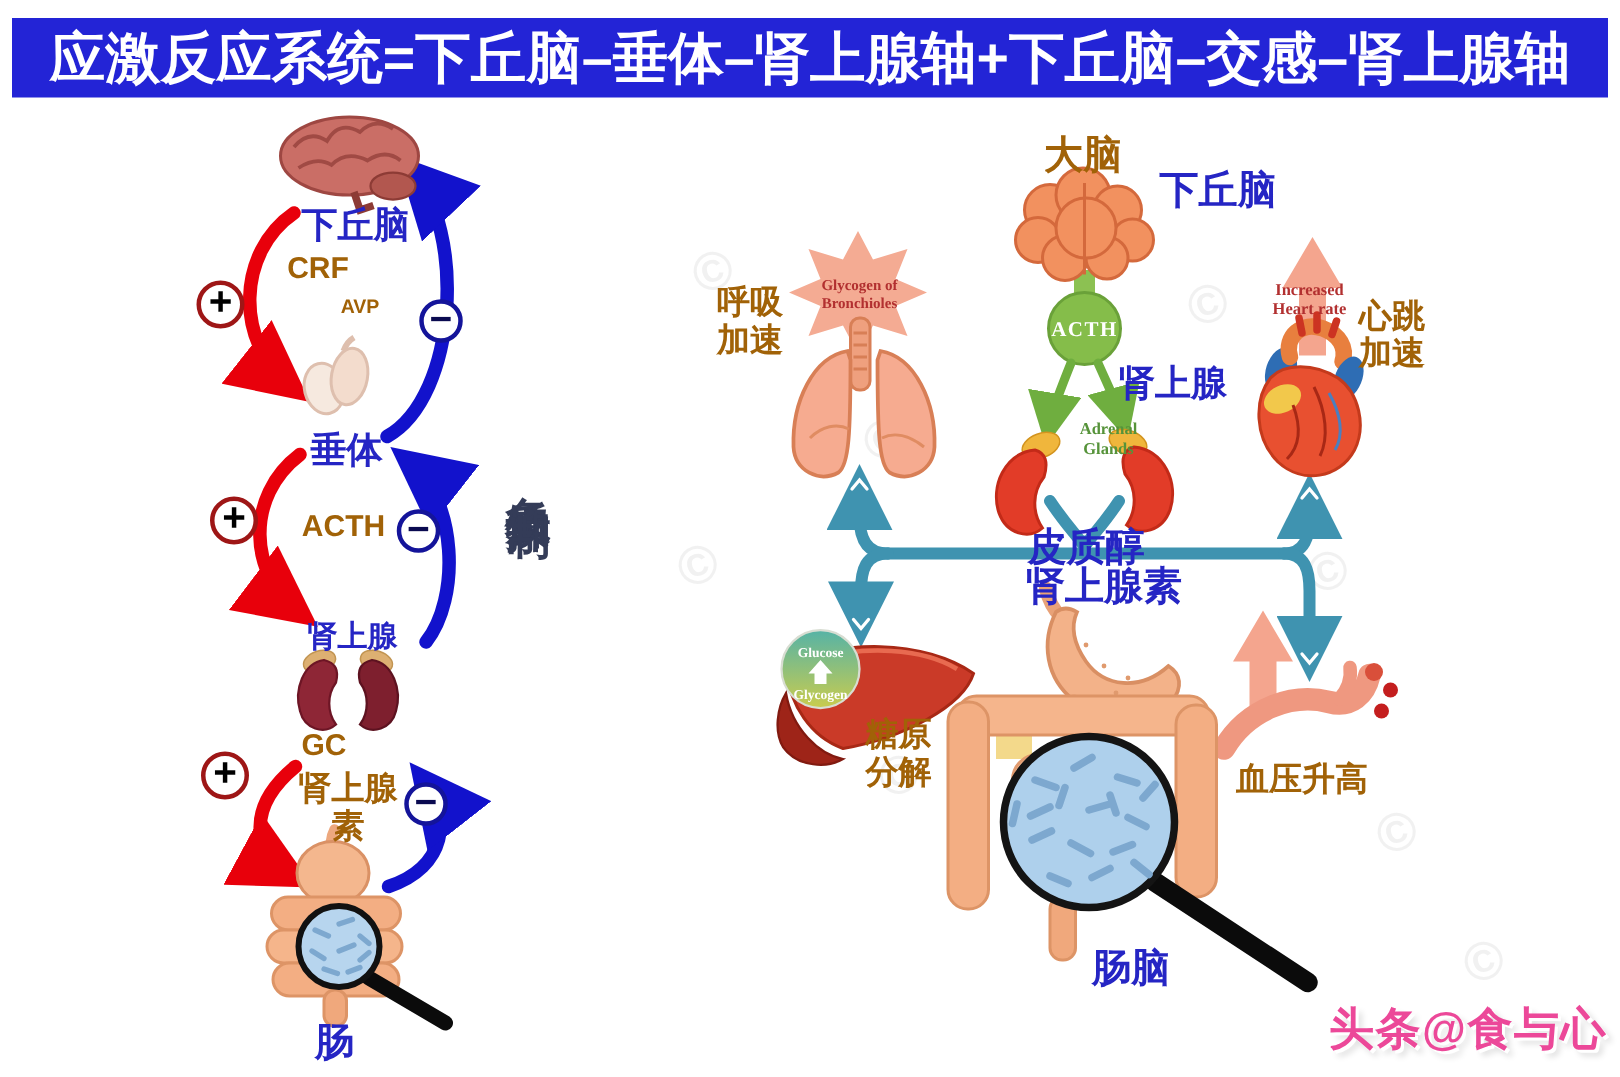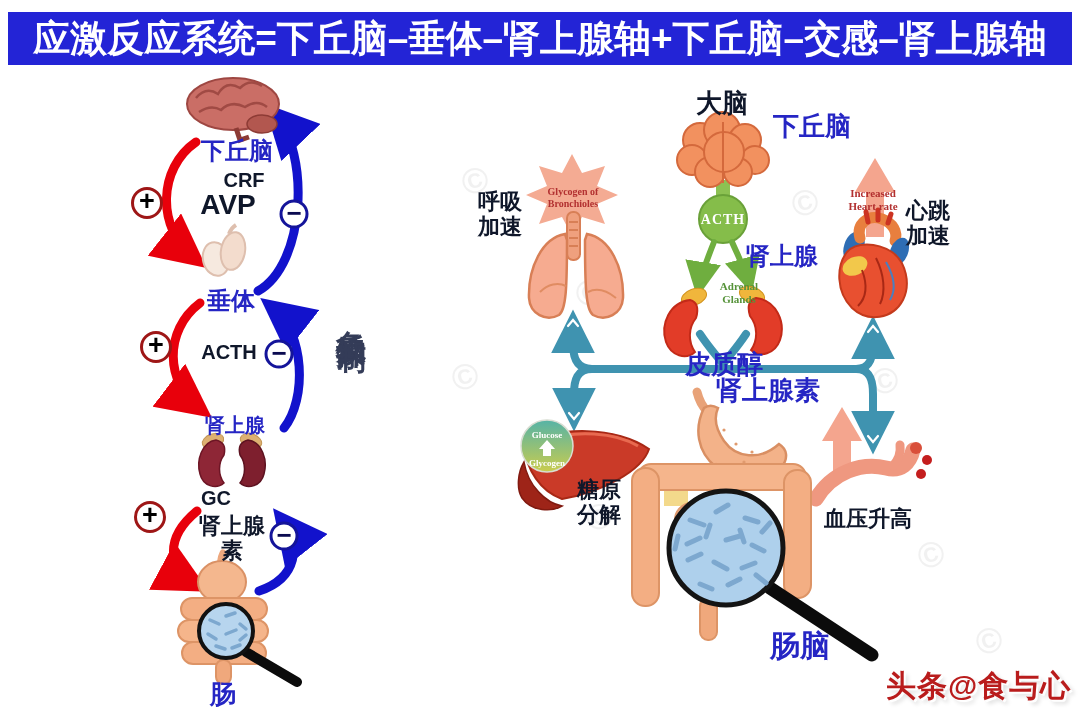--- a/index.html
+++ b/index.html
@@ -3,33 +3,33 @@
 <meta charset="utf-8">
 <style>
   html,body{margin:0;padding:0;background:#fff;}
   .stage{position:relative;width:1080px;height:718px;background:#fff;overflow:hidden;
          font-family:"Liberation Sans","DejaVu Sans",sans-serif;}
   .banner{position:absolute;left:8px;top:12px;width:1064px;height:53px;background:#2324d6;
           display:flex;align-items:center;justify-content:center;color:#fff;
           font-size:37px;font-weight:900;letter-spacing:0px;white-space:nowrap;}
   svg.art{position:absolute;left:0;top:0;}
   .lbl{position:absolute;transform:translate(-50%,-50%);font-weight:900;white-space:pre-line;
-       text-align:center;line-height:1.15;color:#0f172a;}
+       text-align:center;line-height:1.15;color:#a16207;}
   .blue{color:#2525c4;}
   .green{color:#56933a;padding-left:26px;}
   .dred{color:#b23030;}
   .en-serif{font-family:"Liberation Serif","DejaVu Serif",serif;}
   .sign{position:absolute;transform:translate(-50%,-50%);border-radius:50%;background:#fff;
         display:flex;align-items:center;justify-content:center;font-weight:900;box-sizing:border-box;}
   .plus{width:32px;height:32px;border:3px solid #9e1616;font-size:27px;color:#000;padding-bottom:3px;}
   .minus{width:29px;height:29px;border:3px solid #14149a;font-size:26px;color:#0a0a50;padding-bottom:3px;}
   .vfeedback{position:absolute;left:330px;top:306px;writing-mode:vertical-rl;text-orientation:upright;
              font-size:30px;font-weight:900;color:#343c58;letter-spacing:3px;}
   .wm{position:absolute;color:rgba(120,120,120,0.10);font-size:36px;font-weight:700;transform:rotate(-18deg);}
-  .bigwm{position:absolute;left:886px;top:666px;font-size:30px;font-weight:900;color:#b91c1c;
+  .bigwm{position:absolute;left:886px;top:666px;font-size:30px;font-weight:900;color:#ec4899;
          letter-spacing:1px;text-shadow:2px 2px 0 #fff,4px 4px 4px rgba(0,0,0,0.15);white-space:nowrap;}
 </style>
 </head>
 <body>
 
 <div class="stage">
 
   <div class="banner">
     <span>应激反应系统=下丘脑–垂体–肾上腺轴+下丘脑–交感–肾上腺轴</span>
   </div>
@@ -228,22 +228,22 @@
     <g>
       <line x1="770" y1="588" x2="872" y2="655" stroke="#0b0b0b" stroke-width="13" stroke-linecap="round"></line>
       <circle cx="726" cy="548" r="57" fill="#aed0ec" stroke="#141414" stroke-width="5"></circle>
       <path d="M690,520 l14,5 M716,512 l12,-7 M745,518 l13,4 M700,538 l-13,6 M726,540 l14,-4 M752,545 l12,6
                M688,560 l13,-6 M714,562 l13,7 M742,568 l13,-5 M700,584 l12,5 M728,585 l12,-6 M756,575 l10,8
                M678,536 l-3,13 M762,532 l8,-9 M710,525 l-4,12 M740,530 l4,12" stroke="#7da8cf" stroke-width="5" stroke-linecap="round" fill="none"></path>
     </g>
   </svg>
 
   <div class="lbl blue" style="left:237px;top:151px;font-size:24px">下丘脑</div>
-  <div class="lbl" style="left:244px;top:180px;font-size:20px">CRF</div>
-  <div class="lbl" style="left:228px;top:205px;font-size:28px">AVP</div>
+  <div class="lbl" style="left:212px;top:180px;font-size:20px">CRF</div>
+  <div class="lbl" style="left:240px;top:205px;font-size:13px">AVP</div>
   <div class="sign plus" style="left:147px;top:203px">
       <span>+</span>
     </div>
   <div class="sign minus" style="left:294px;top:214px">
       <span>−</span>
     </div>
 
   <div class="lbl blue" style="left:231px;top:301px;font-size:24px">垂体</div>
   <div class="sign plus" style="left:156px;top:347px">
       <span>+</span>
@@ -277,22 +277,22 @@
 加速</div>
   <div class="lbl dred en-serif" style="left:573px;top:197px;font-size:10px">Glycogen of
 Bronchioles</div>
 
   <div class="lbl dred en-serif" style="left:873px;top:200px;font-size:11px">Increased
 Heart rate</div>
   <div class="lbl" style="left:928px;top:223px;font-size:22px">心跳
 加速</div>
 
   <div class="lbl blue" style="left:724px;top:365px;font-size:26px">皮质醇</div>
-  <div class="lbl blue" style="left:768px;top:391px;font-size:26px">肾上腺素</div>
+  <div class="lbl blue" style="left:736px;top:391px;font-size:26px">肾上腺素</div>
 
   <div class="lbl" style="left:599px;top:502px;font-size:22px">糖原
 分解</div>
   <div class="lbl" style="left:868px;top:519px;font-size:22px">血压升高</div>
-  <div class="lbl blue" style="left:800px;top:646px;font-size:30px">肠脑</div>
+  <div class="lbl blue" style="left:754px;top:646px;font-size:26px">肠脑</div>
 
   <div class="bigwm">头条@食与心</div>
 
 </div>
 
 </body></html>

